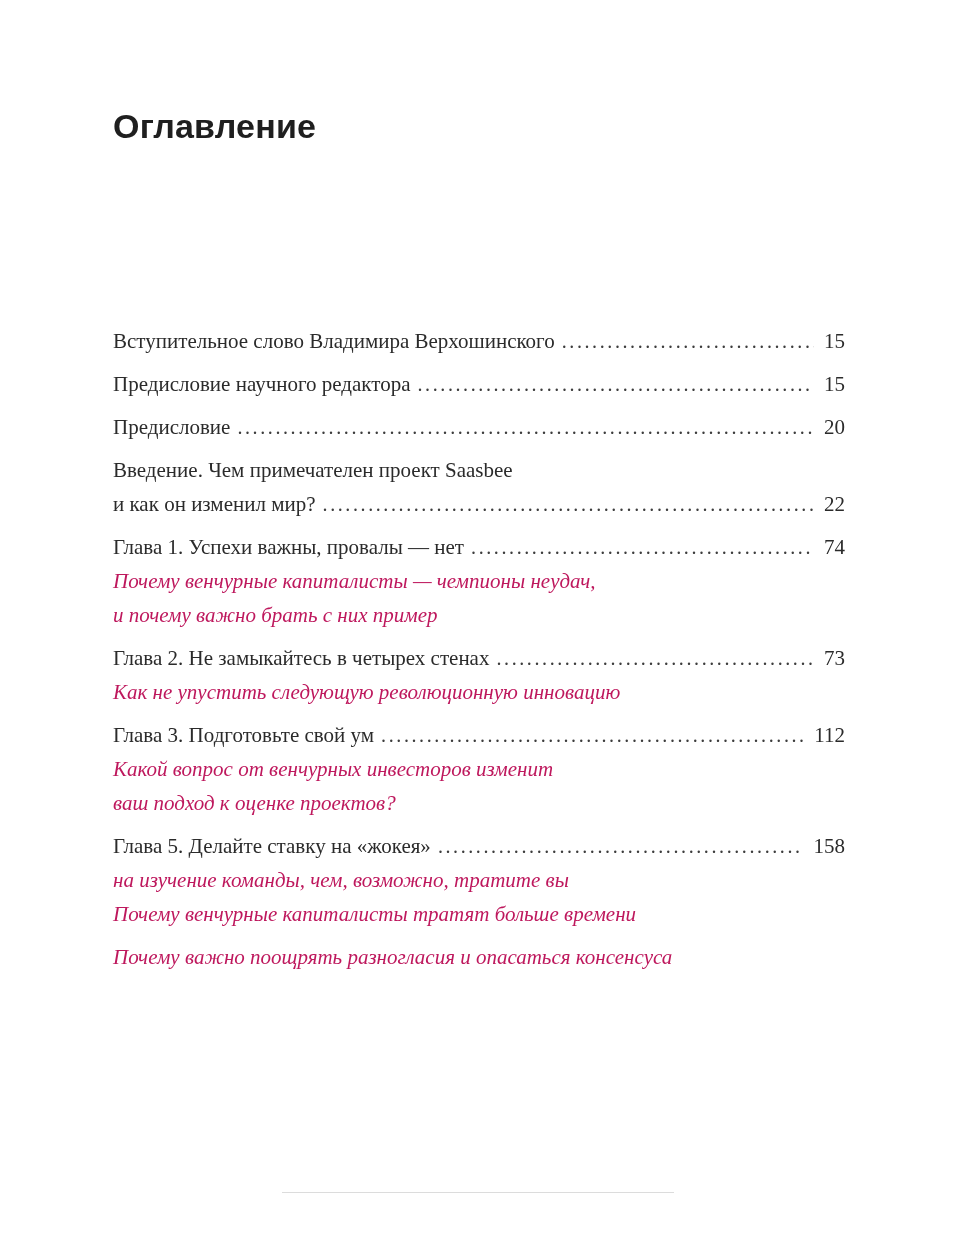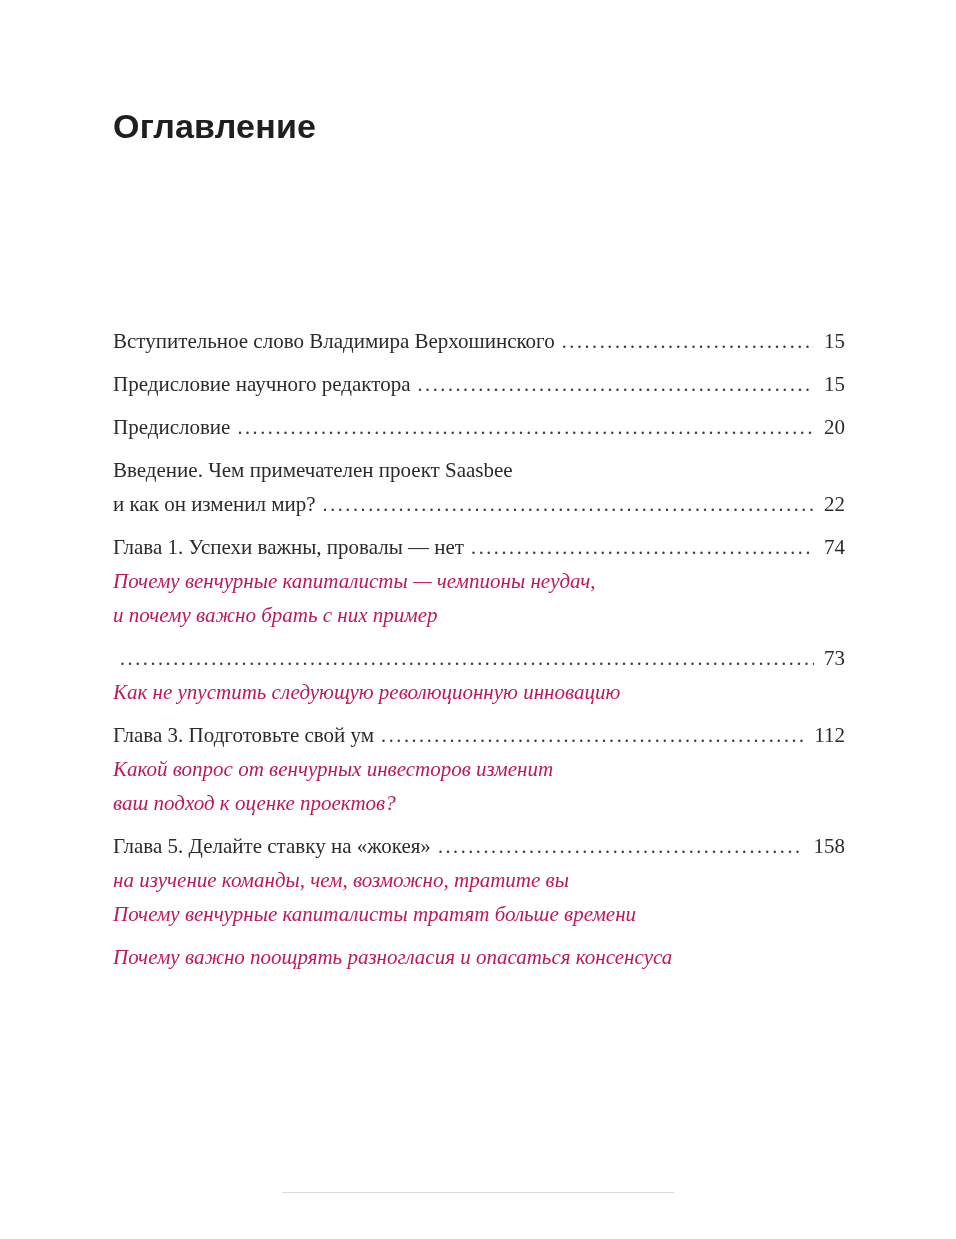--- a/index.html
+++ b/index.html
@@ -121,20 +121,21 @@
         <div class="line with-leader">
           <span class="title-text">Глава 1. Успехи важны, провалы — нет</span>
           <span class="dots"></span>
           <span class="num">74</span>
         </div>
         <div class="sub">Почему венчурные капиталисты — чемпионы неудач,</div>
         <div class="sub">и почему важно брать с них пример</div>
       </div>
       <div class="entry">
         <div class="line with-leader">
+          <span class="title-text">Глава 2. Не замыкайтесь в четырех стенах</span>
           <span class="dots"></span>
           <span class="num">73</span>
         </div>
         <div class="sub">Как не упустить следующую революционную инновацию</div>
       </div>
       <div class="entry">
         <div class="line with-leader">
           <span class="title-text">Глава 3. Подготовьте свой ум</span>
           <span class="dots"></span>
           <span class="num">112</span>

